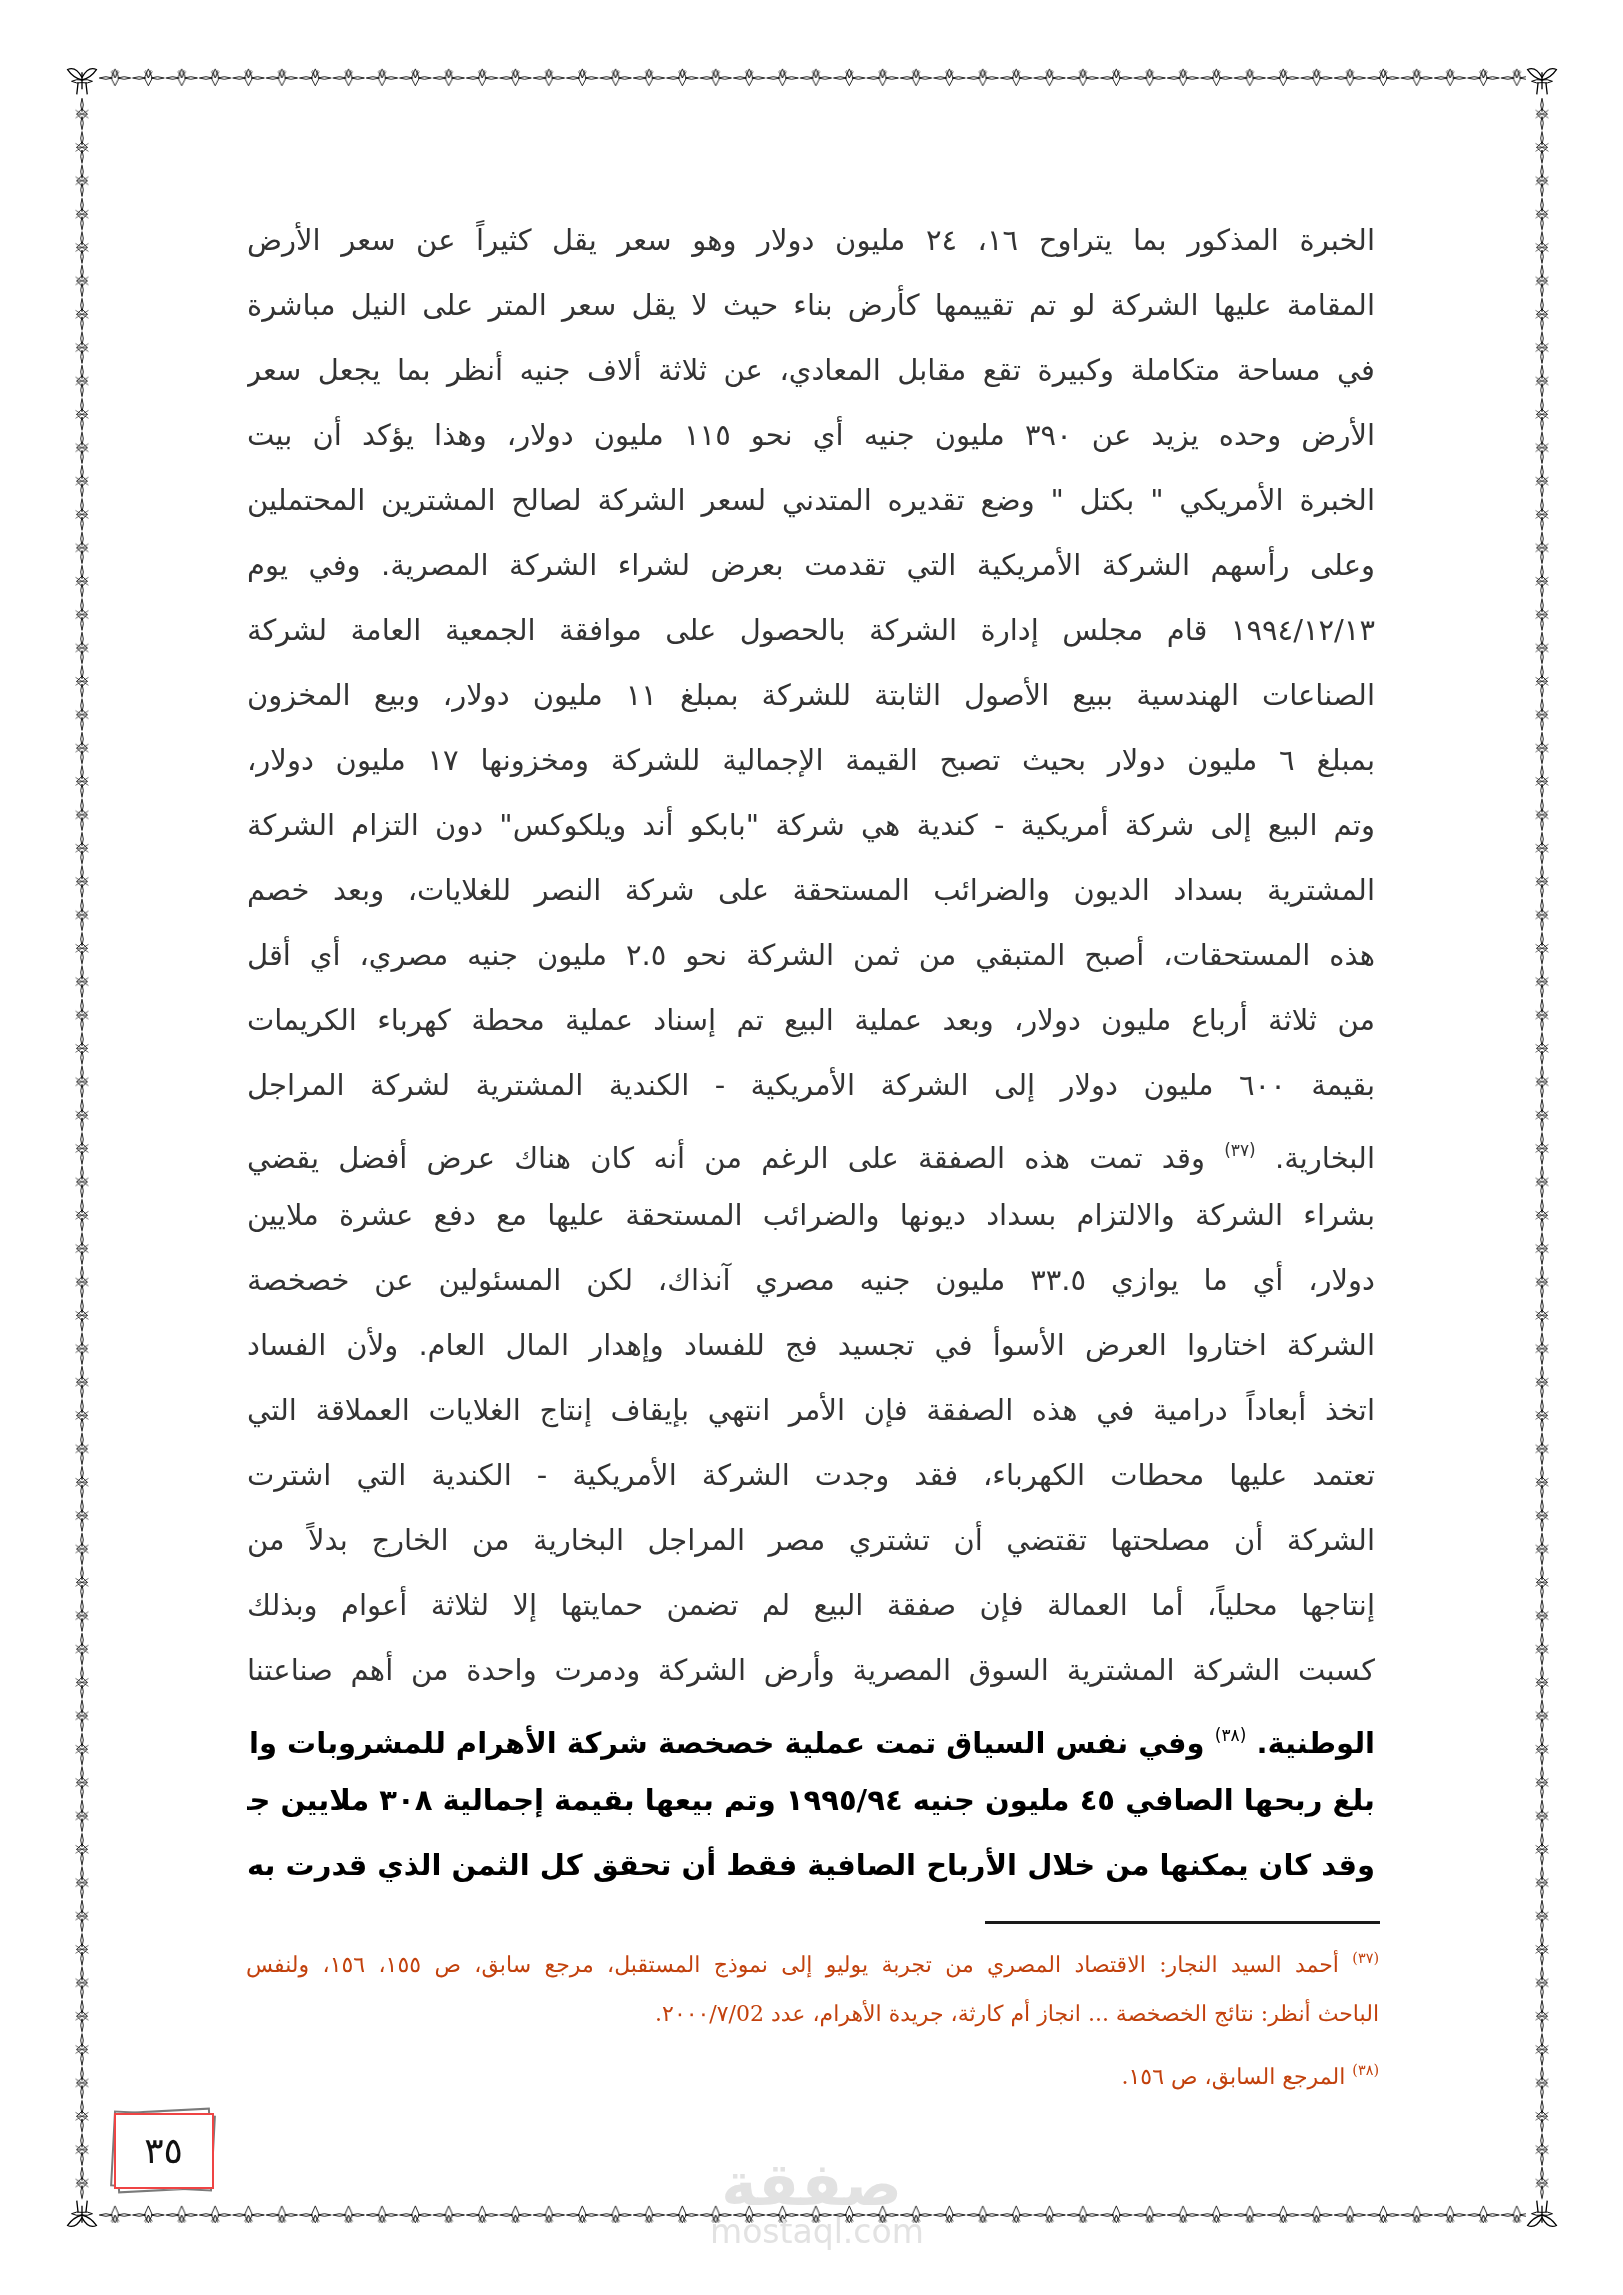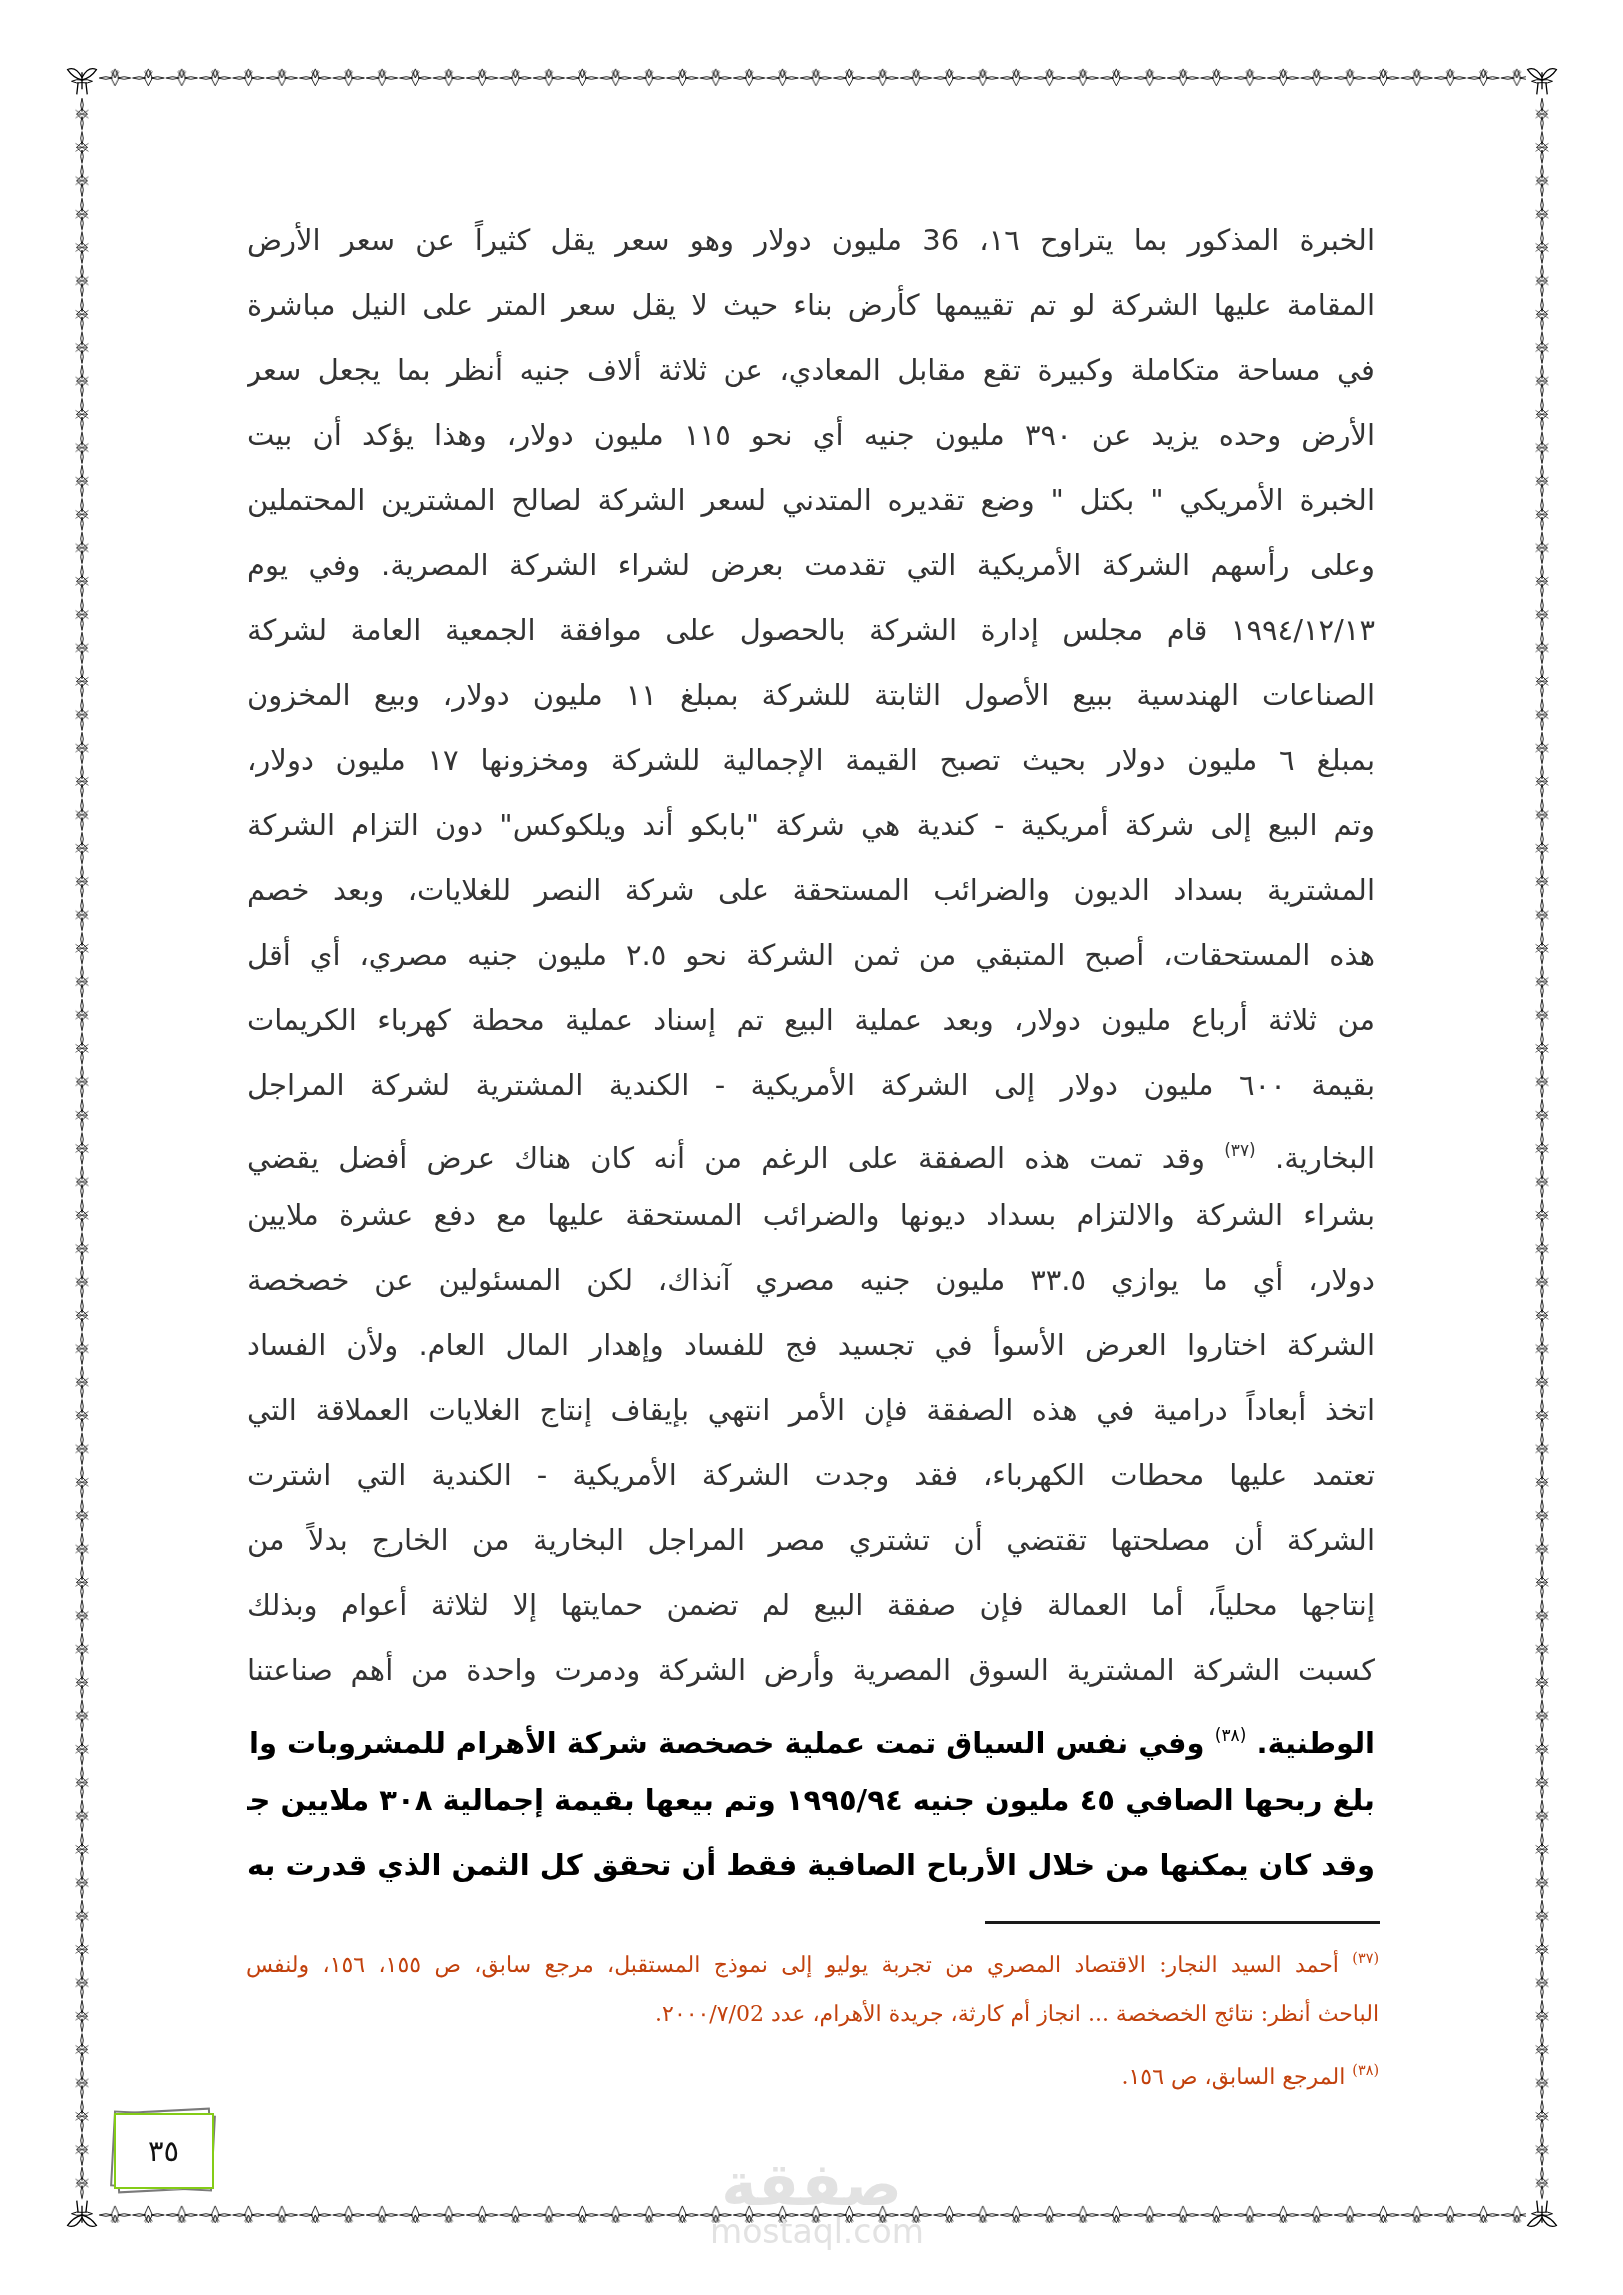--- a/index.html
+++ b/index.html
@@ -37,23 +37,23 @@
   }
   .fn-line { height:56px; line-height:56px; white-space:nowrap; }
   .fn-line.justify { text-align:justify; text-align-last:justify; }
   .fn-line sup { font-size:14.4px; vertical-align:9.2px; }
 
   
   .pnum-wrap { position:absolute; left:111px; top:2106px; width:105px; height:90px; }
   .pnum-back { position:absolute; border:2px solid #7a7a7a; background:#fff; }
   .pnum-back.a { left:5.2px; top:3.9px; width:92px; height:77px; transform:rotate(-3deg); }
   .pnum-back.b { left:1.3px; top:6.5px; width:98px; height:72px; transform:rotate(3deg); }
-  .pnum-box { position:absolute; left:2.6px; top:6.5px; width:96px; height:72px; border:2px solid #84cc16; background:#fff;
+  .pnum-box { position:absolute; left:2.6px; top:6.5px; width:96px; height:72px; border:2px solid #ef4444; background:#fff;
     display:flex; align-items:center; justify-content:center;
-    font-family:"DejaVu Serif", serif; font-size:29px; color:#111; }
+    font-family:"DejaVu Serif", serif; font-size:36px; color:#111; }
 
   
   .wm { position:absolute; left:710px; top:2153px; width:203px; text-align:center; color:#e2e2e2; font-family:"DejaVu Sans", sans-serif; }
   .wm-ar { font-size:60px; font-weight:bold; line-height:62px; direction:rtl; }
   .wm-en { font-size:33px; line-height:34px; }
 </style>
 </head>
 <body>
 
 <div class="page">
@@ -107,21 +107,21 @@
     <path d="M10 24 Q18 28 26 26 Q34 28 42 24 Q34 20 26 22 Q18 20 10 24 Z" fill="none" stroke="#000" stroke-width="1.5"></path>
     <path d="M20 22 L18 4 M32 22 L34 4 M26 38 L26 12" stroke="#000" stroke-width="2"></path>
   </svg>
   <svg class="corner br" viewBox="0 0 52 52">
     <path d="M4 42 Q16 48 26 30 Q36 48 48 42 Q40 30 26 26 Q12 30 4 42 Z" fill="none" stroke="#000" stroke-width="2"></path>
     <path d="M10 24 Q18 28 26 26 Q34 28 42 24 Q34 20 26 22 Q18 20 10 24 Z" fill="none" stroke="#000" stroke-width="1.5"></path>
     <path d="M20 22 L18 4 M32 22 L34 4 M26 38 L26 12" stroke="#000" stroke-width="2"></path>
   </svg>
 
   <div class="body-text">
-    <div class="line">الخبرة المذكور بما يتراوح ١٦، 36 مليون دولار وهو سعر يقل كثيراً عن سعر الأرض</div>
+    <div class="line">الخبرة المذكور بما يتراوح ١٦، ٢٤ مليون دولار وهو سعر يقل كثيراً عن سعر الأرض</div>
     <div class="line">المقامة عليها الشركة لو تم تقييمها كأرض بناء حيث لا يقل سعر المتر على النيل مباشرة</div>
     <div class="line">في مساحة متكاملة وكبيرة تقع مقابل المعادي، عن ثلاثة ألاف جنيه أنظر بما يجعل سعر</div>
     <div class="line">الأرض وحده يزيد عن ٣٩٠ مليون جنيه أي نحو ١١٥ مليون دولار، وهذا يؤكد أن بيت</div>
     <div class="line">الخبرة الأمريكي " بكتل " وضع تقديره المتدني لسعر الشركة لصالح المشترين المحتملين</div>
     <div class="line">وعلى رأسهم الشركة الأمريكية التي تقدمت بعرض لشراء الشركة المصرية. وفي يوم</div>
     <div class="line">١٩٩٤/١٢/١٣ قام مجلس إدارة الشركة بالحصول على موافقة الجمعية العامة لشركة</div>
     <div class="line">الصناعات الهندسية ببيع الأصول الثابتة للشركة بمبلغ ١١ مليون دولار، وبيع المخزون</div>
     <div class="line">بمبلغ ٦ مليون دولار بحيث تصبح القيمة الإجمالية للشركة ومخزونها ١٧ مليون دولار،</div>
     <div class="line">وتم البيع إلى شركة أمريكية - كندية هي شركة "بابكو أند ويلكوكس" دون التزام الشركة</div>
     <div class="line">المشترية بسداد الديون والضرائب المستحقة على شركة النصر للغلايات، وبعد خصم</div>

